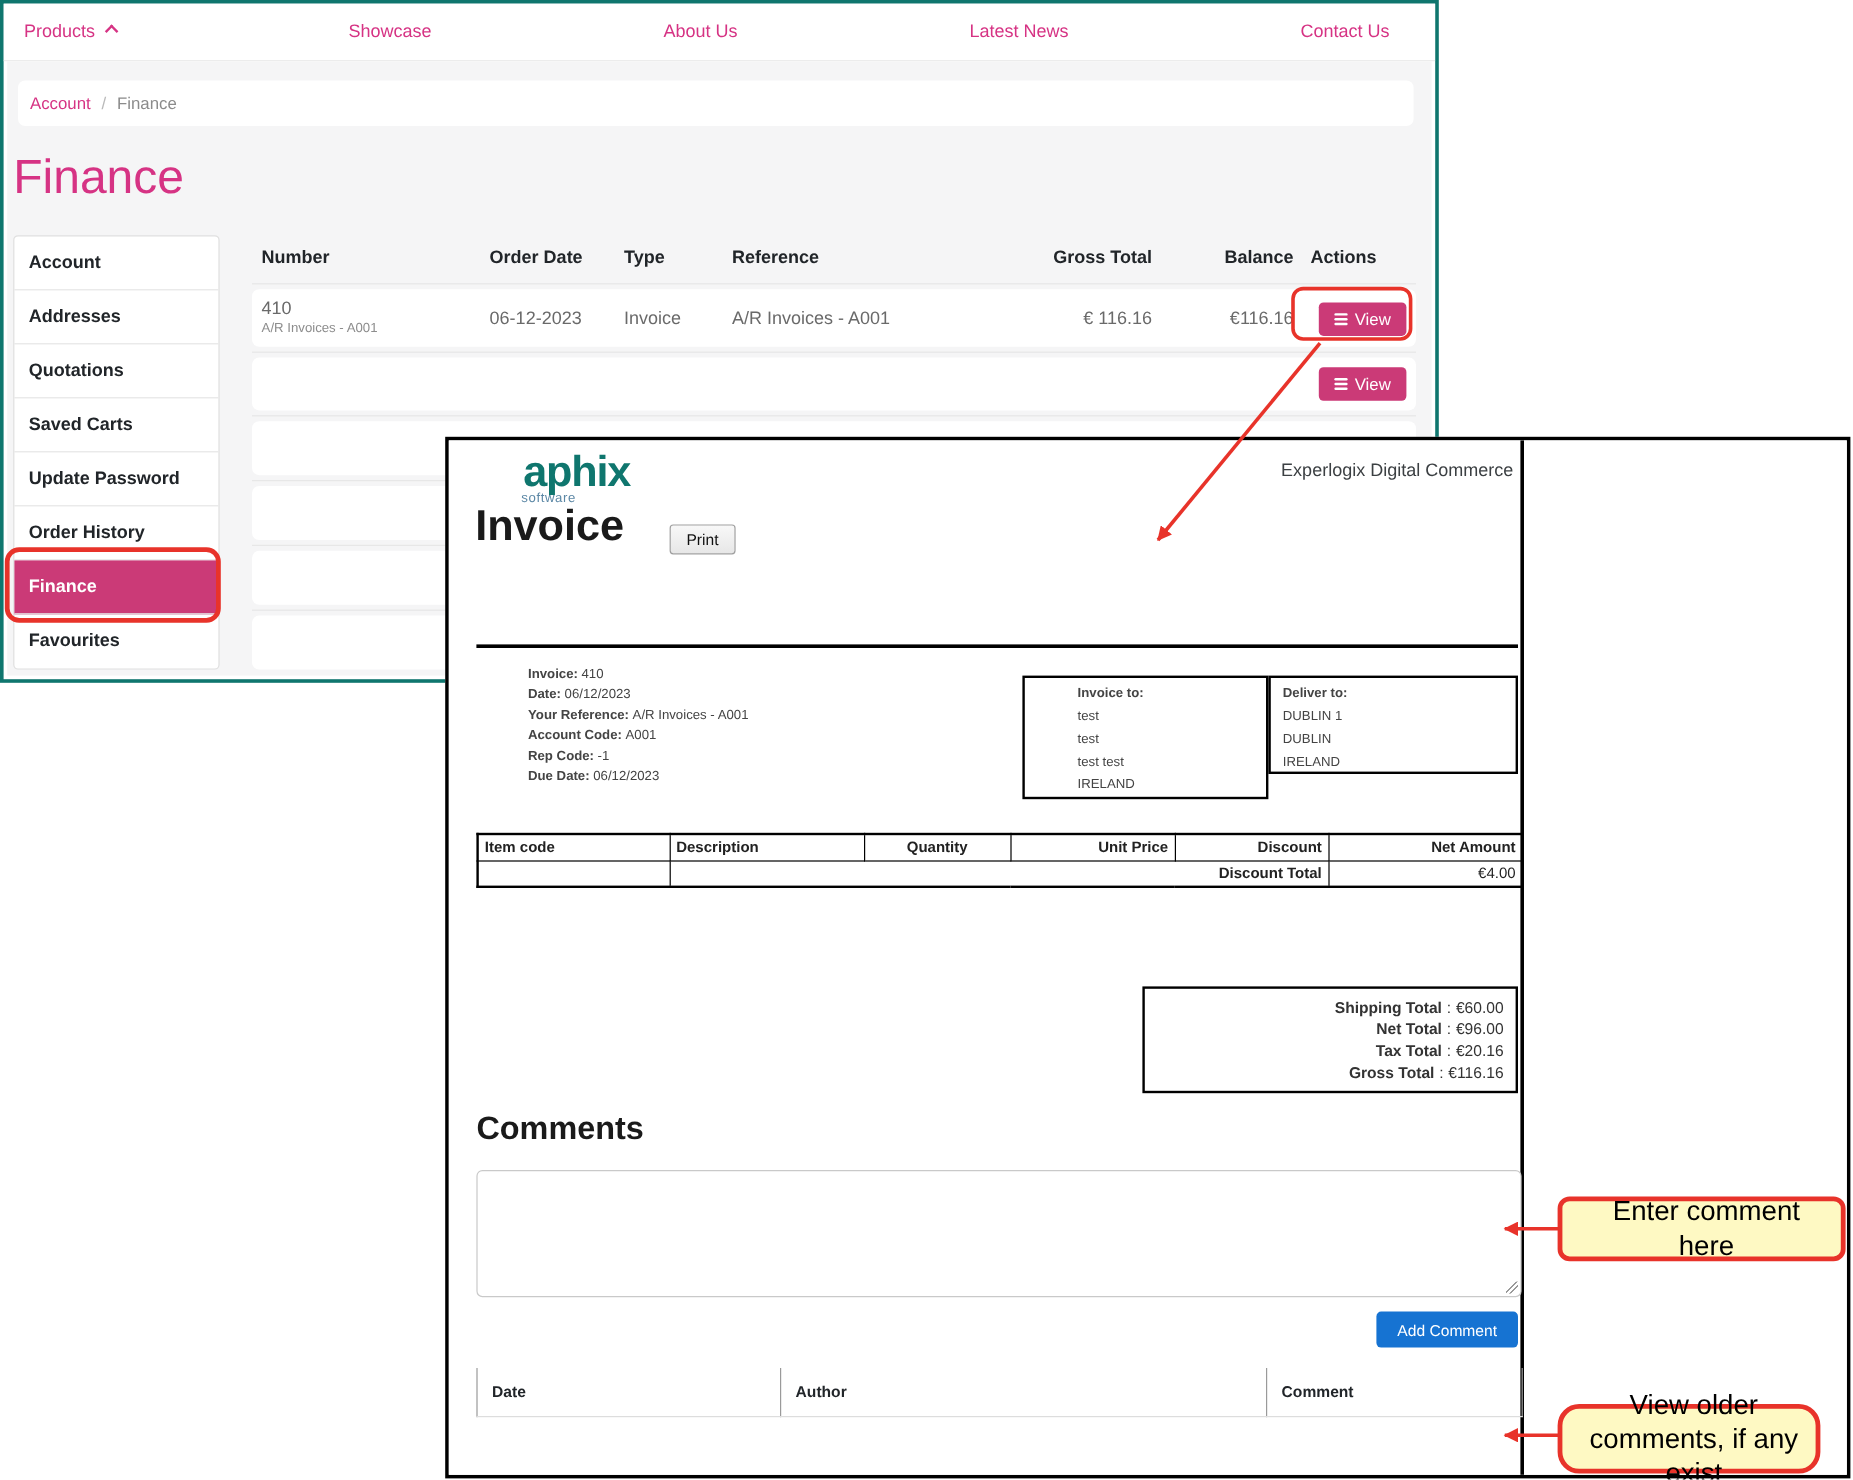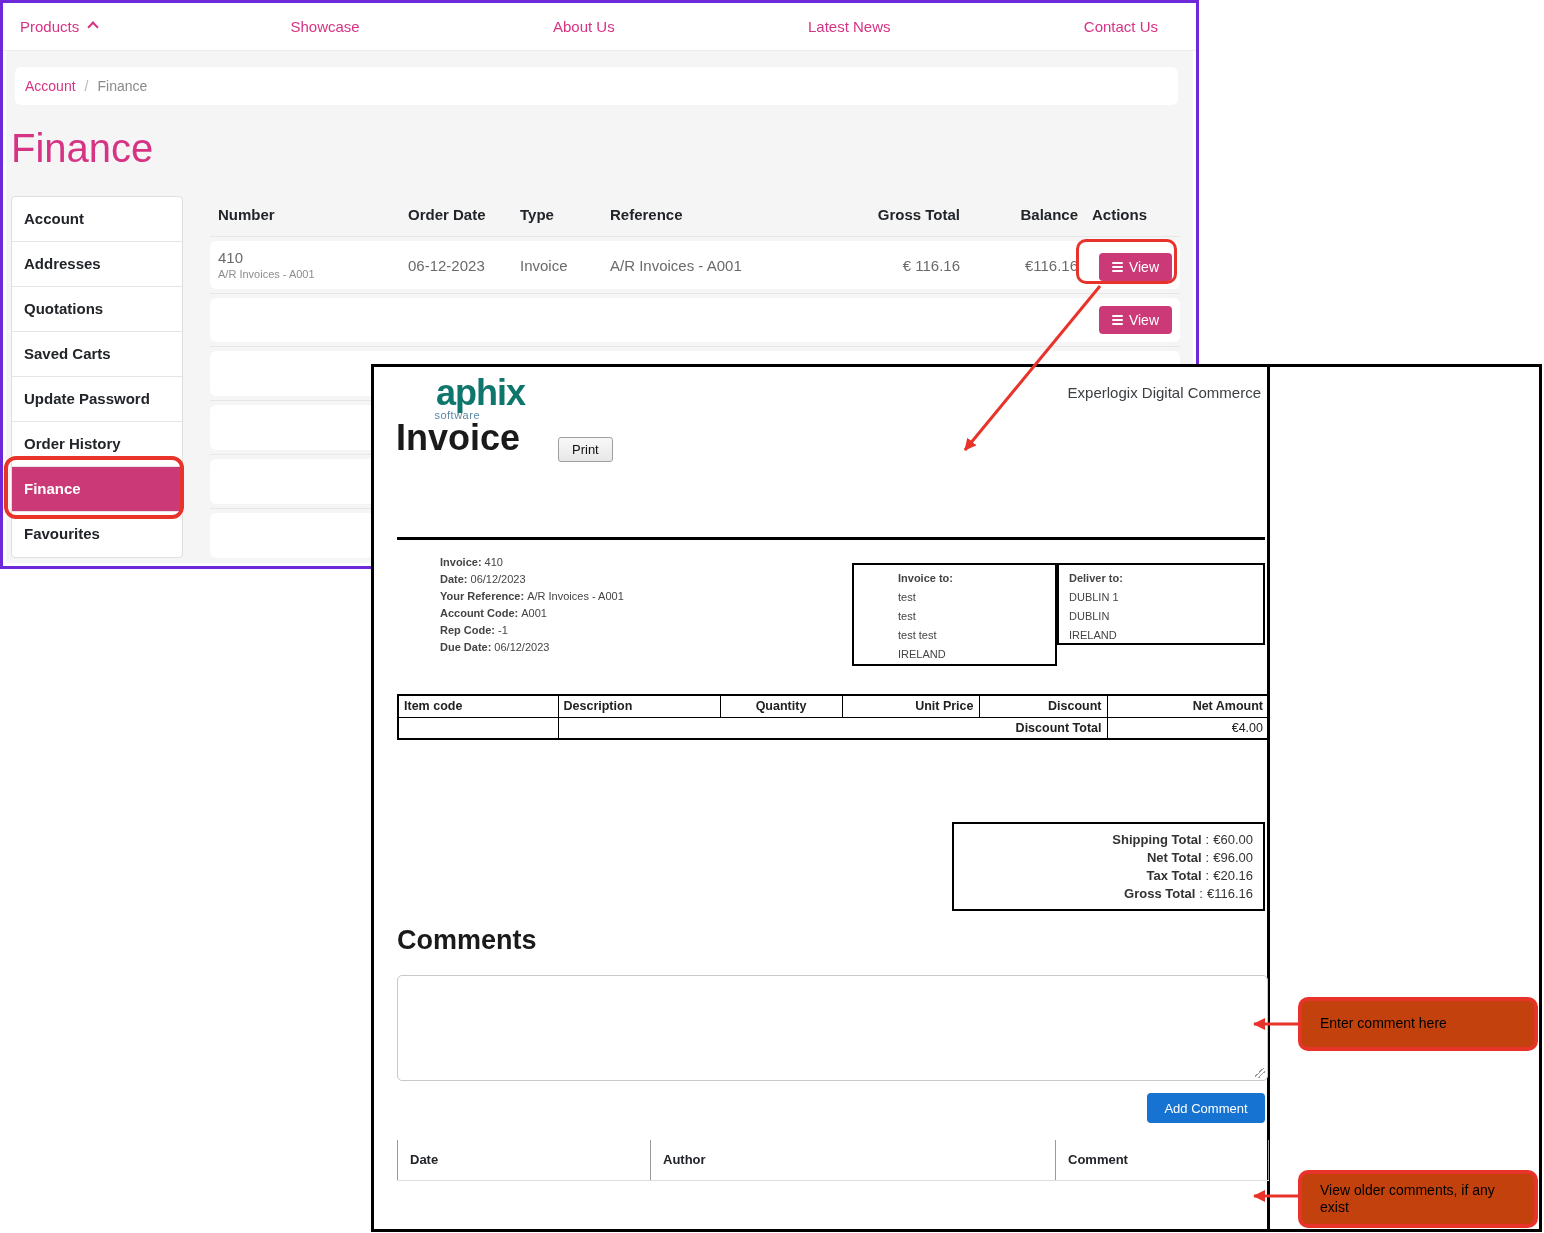--- a/index.html
+++ b/index.html
@@ -1,19 +1,19 @@
 <!DOCTYPE html>
 <html><head>
 <meta charset="utf-8">
 <style>
   * { margin:0; padding:0; box-sizing:border-box; }
   html,body { width:1544px; height:1233px; background:#fff; font-family:"Liberation Sans", sans-serif; position:relative; overflow:hidden; }
 
   
-  .main-page { position:absolute; left:0; top:0; width:1199px; height:569px; background:#fff; border:3px solid #6d28d9; overflow:hidden; z-index:1; }
+  .main-page { position:absolute; left:0; top:0; width:1199px; height:569px; background:#fff; border:3px solid #0f766e; overflow:hidden; z-index:1; }
   .topnav { height:48px; background:#fff; border-bottom:1px solid #ececec; display:flex; align-items:center; justify-content:space-between; padding:0 38px 0 17px; }
   .topnav .nav-item { color:#d63384; font-size:15px; cursor:pointer; white-space:nowrap; }
   .chev-up { display:inline-block; width:8px; height:8px; border-top:2px solid currentColor; border-right:2px solid currentColor; transform:rotate(-45deg); margin-left:10px; vertical-align:1px; }
   .content { position:absolute; left:3px; right:3px; top:48px; bottom:3px; background:#f5f5f6; }
   .crumb-bar { position:absolute; left:9px; top:16px; width:1163px; height:38px; background:#fff; border-radius:6px; display:flex; align-items:center; padding-left:10px; font-size:14px; }
   .crumb-link { color:#d63384; }
   .crumb-sep { color:#b9b9b9; margin:0 9px; }
   .crumb-current { color:#8b8b8b; }
   .page-title { position:absolute; left:5px; top:75px; font-size:40px; font-weight:500; color:#d63384; }
   .sidebar { position:absolute; left:5px; top:145px; width:172px; background:#fff; border:1px solid #dfdfdf; border-radius:4px; }
@@ -76,23 +76,23 @@
   .add-comment-btn { position:absolute; left:773px; top:726px; width:118px; height:30px; background:#1673d2; color:#fff; border:none; border-radius:4px; font-size:13px; font-family:inherit; cursor:pointer; }
   .comments-table { position:absolute; left:23px; top:773px; width:871px; border-collapse:collapse; table-layout:fixed; font-size:13px; color:#333; }
   .comments-table th, .comments-table td { border-left:1px solid #9a9a9a; border-right:1px solid #9a9a9a; padding:0 12px; text-align:left; }
   .comments-table th { height:40px; font-weight:700; color:#212529; border-bottom:1px solid #ddd; }
   .comments-table td { height:44px; border-bottom:1px solid #9a9a9a; }
 
   
   .red-rect { position:absolute; border:3px solid #e8332a; border-radius:10px; z-index:30; pointer-events:none; }
   .ann-view { left:1076px; top:239px; width:101px; height:45px; }
   .ann-finance { left:4px; top:456px; width:180px; height:63px; border-width:4px; border-radius:12px; }
-  .callout { position:absolute; border:4px solid #e8332a; border-radius:10px; background:#c2410c; display:flex; align-items:center; padding:0 10px 0 18px; font-size:14px; color:#000; z-index:30; line-height:1.25; }
+  .callout { position:absolute; border:4px solid #e8332a; border-radius:10px; background:#fef9c3; display:flex; align-items:center; padding:0 10px 0 18px; font-size:23px; color:#000; z-index:30; line-height:1.25;text-align:center; }
   .callout-enter { left:1298px; top:997px; width:240px; height:54px; }
-  .callout-older { left:1298px; top:1170px; width:240px; height:58px; }
+  .callout-older { left:1298px; top:1170px; width:219px; height:58px;border-radius:18px; }
   .arrow-svg { position:absolute; left:0; top:0; z-index:40; pointer-events:none; }
 </style>
 </head>
 <body>
 
 <div class="main-page">
   <div class="topnav">
     <span class="nav-item"><span>Products</span><span class="chev-up"></span></span>
     <span class="nav-item">Showcase</span>
     <span class="nav-item">About Us</span>

